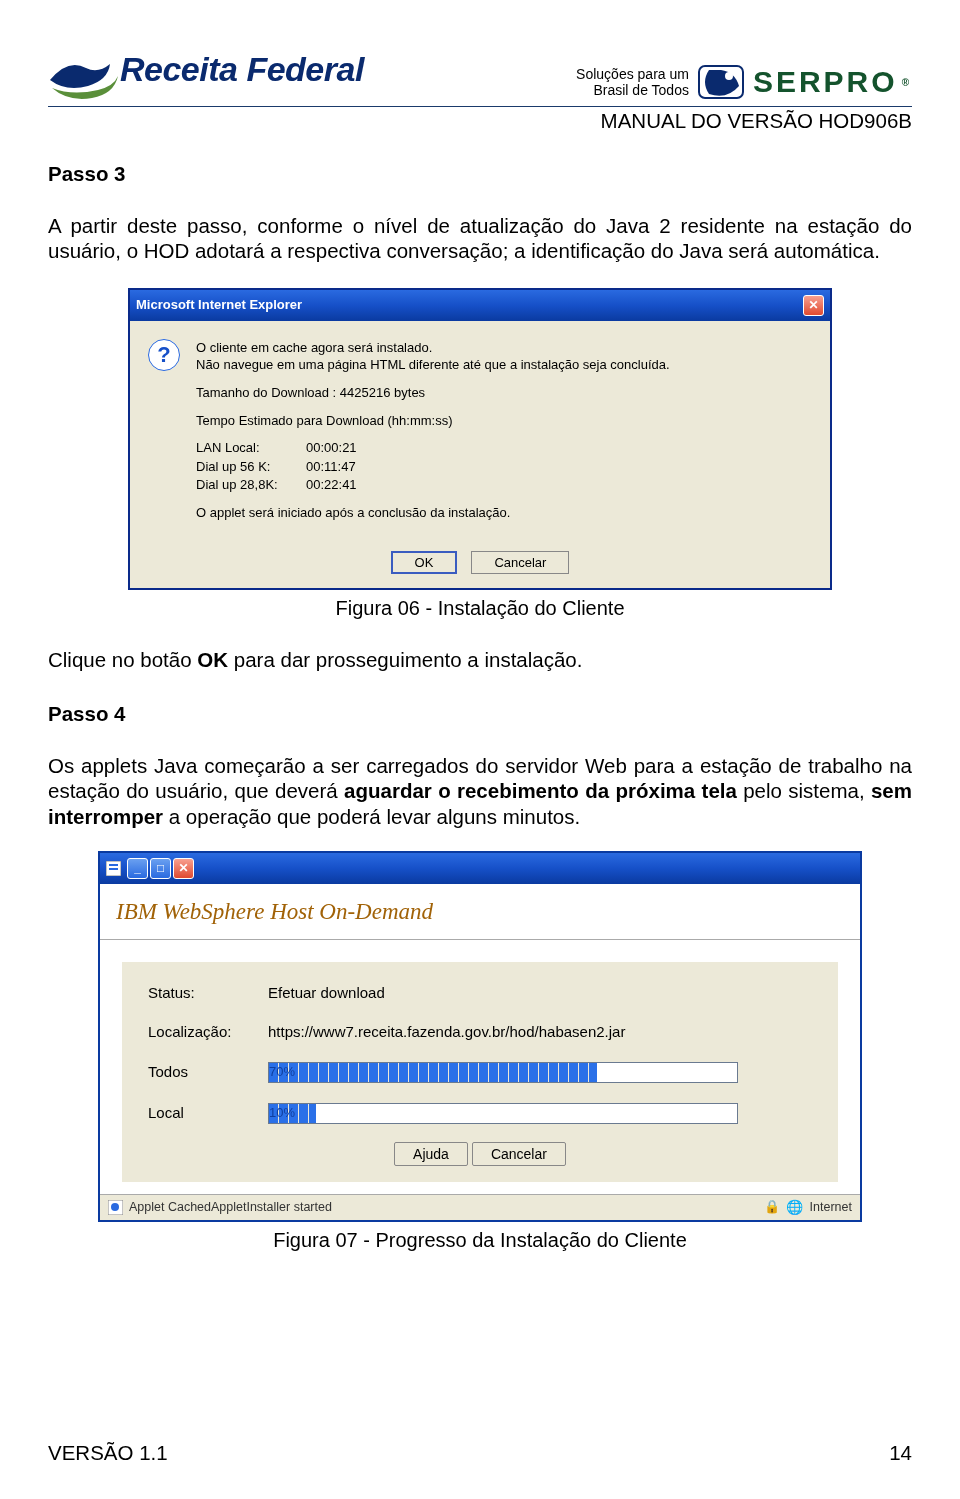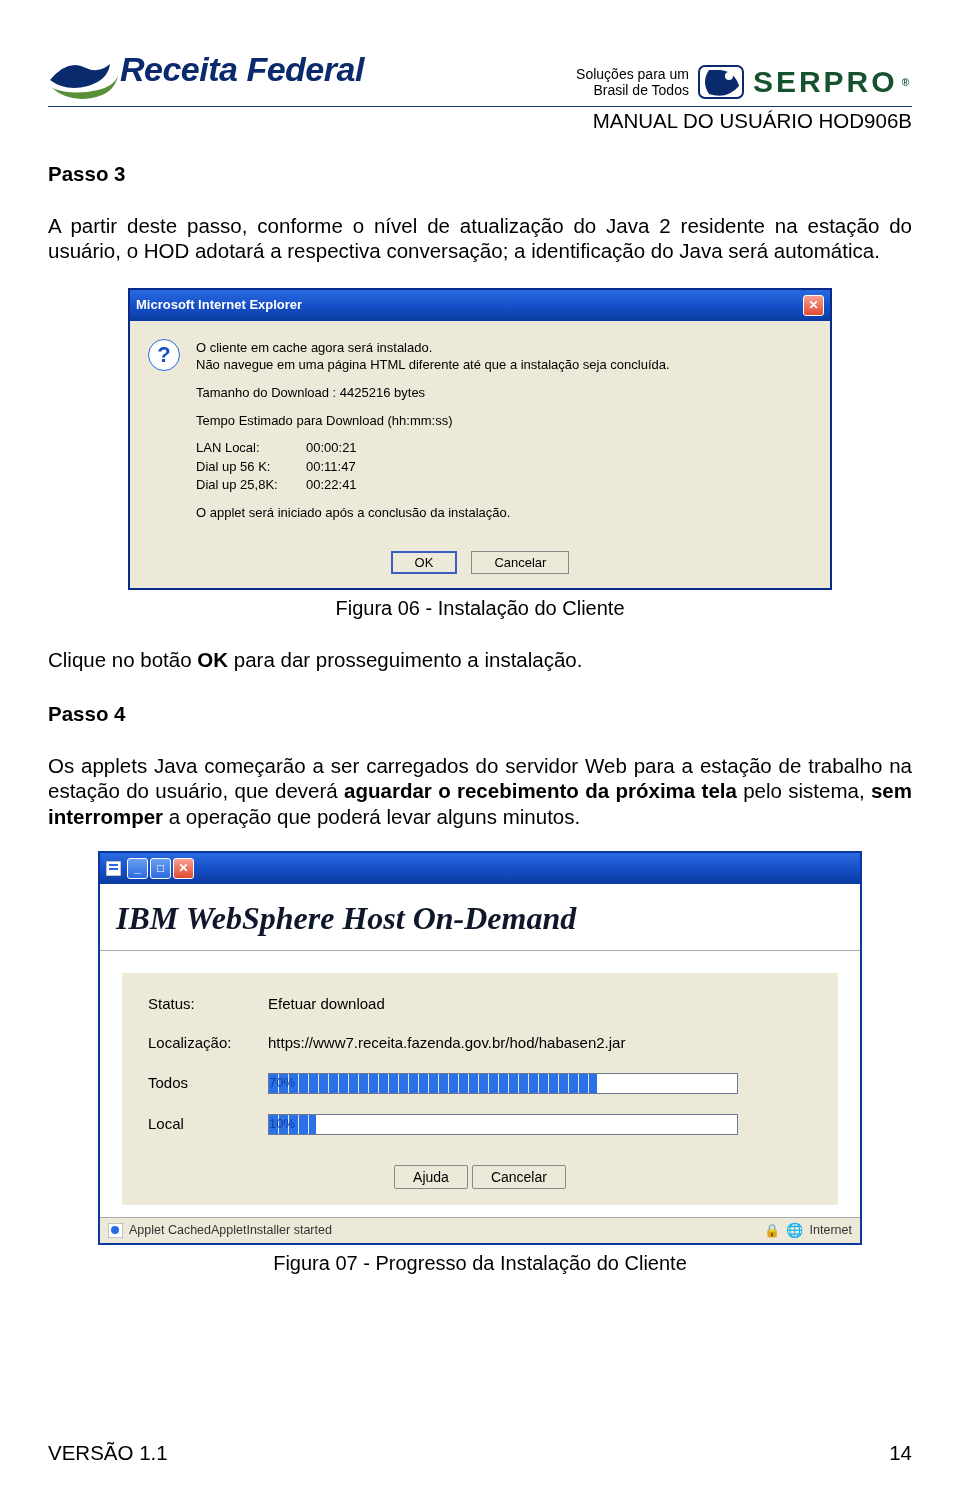--- a/index.html
+++ b/index.html
@@ -112,21 +112,21 @@
     border: 1px solid #fff; border-radius: 3px;
     color: #fff; font-size: 12px; font-weight: bold;
     display: flex; align-items: center; justify-content: center;
   }
   .win-btn.close { background: linear-gradient(to bottom,#f8a090,#e04a30); }
   .ibm-hdr {
     background: #fff;
     border-bottom: 1px solid #aaa;
     padding: 14px 16px 12px 16px;
   }
-  .ibm-title { color: #0f172a; font-family: "Times New Roman", serif; font-style: italic; font-weight: bold; font-size: 32px; }
+  .ibm-title { color: #a16207; font-family: "Times New Roman", serif; font-style: italic; font-weight: normal; font-size: 23px; }
   .download-area {
     background: #ece9d8;
     margin: 22px 22px 12px 22px;
     padding: 22px 26px 16px 26px;
     font-size: 15px;
   }
   .dl-grid { display: grid; grid-template-columns: 120px auto; row-gap: 20px; align-items: center; }
   .prog-outer {
     border: 1px solid #6a7a90;
     height: 21px; width: 470px;
@@ -137,21 +137,21 @@
   }
   .prog-fill {
     position: absolute; left: 0; top: 0; bottom: 0;
     background: repeating-linear-gradient(to right, #2a70e8 0 9px, #ece9d8 9px 10px);
   }
   .prog-label { position: relative; z-index: 1; }
   .dl-btns { display: flex; gap: 4px; justify-content: center; margin-top: 18px; }
   .btn2 {
     background: #ece9d8;
     border: 1px solid #888; border-radius: 2px;
-    padding: 3px 18px; font-size: 14px; margin-top: 12px;
+    padding: 3px 18px; font-size: 14px;
   }
   .statusbar {
     display: flex; align-items: center; justify-content: space-between;
     background: #ece9d8; border-top: 1px solid #aaa;
     padding: 4px 8px; font-size: 12.5px; color: #333;
   }
   .status-left { display: flex; align-items: center; gap: 6px; }
   .status-right { display: flex; align-items: center; gap: 6px; }
   .footer { position: absolute; bottom: 34px; left: 48px; right: 48px; display: flex; justify-content: space-between; font-size: 20.5px; }
   .ie-icon { width: 15px; height: 15px; display: inline-flex; }
@@ -179,21 +179,21 @@
         <rect x="2" y="4" width="44" height="32" rx="6" fill="#fff" stroke="#0a2a6e" stroke-width="2"></rect>
         <path d="M12 8 Q4 20 12 32 Q30 38 42 24 Q38 10 24 8 Z" fill="#0a2a6e"></path>
         <circle cx="32" cy="14" r="4" fill="#fff"></circle>
       </svg>
       <div class="serpro-mark">
         <span>SERPRO</span>
           <span class="reg">®</span>
       </div>
     </div>
   </div>
-  <div class="manual-line">MANUAL DO USUÁRIO HOD906B</div>
+  <div class="manual-line">MANUAL DO VERSÃO HOD906B</div>
 
   <div class="content">
     <div class="passo">Passo 3</div>
     <div class="para">A partir deste passo, conforme o nível de atualização do Java 2 residente na estação do usuário, o HOD adotará a respectiva conversação; a identificação do Java será automática.</div>
 
     <div class="dialog1">
       <div class="titlebar">
         <span>Microsoft Internet Explorer</span>
         <div class="close-x">✕</div>
       </div>
@@ -204,21 +204,21 @@
             <span>O cliente em cache agora será instalado.</span><br>
             <span>Não navegue em uma página HTML diferente até que a instalação seja concluída.</span>
           </p>
           <p>Tamanho do Download : 4425216 bytes</p>
           <p>Tempo Estimado para Download (hh:mm:ss)</p>
           <div class="dlg-download-rows" id="dlg-rows">
               <div>LAN Local:</div>
               <div>00:00:21</div>
               <div>Dial up 56 K:</div>
               <div>00:11:47</div>
-              <div>Dial up 25,8K:</div>
+              <div>Dial up 28,8K:</div>
               <div>00:22:41</div>
             </div>
           <p style="margin-top:10px">O applet será iniciado após a conclusão da instalação.</p>
         </div>
       </div>
       <div class="dlg-buttons">
         <button class="btn primary">OK</button>
         <button class="btn">Cancelar</button>
       </div>
     </div>

